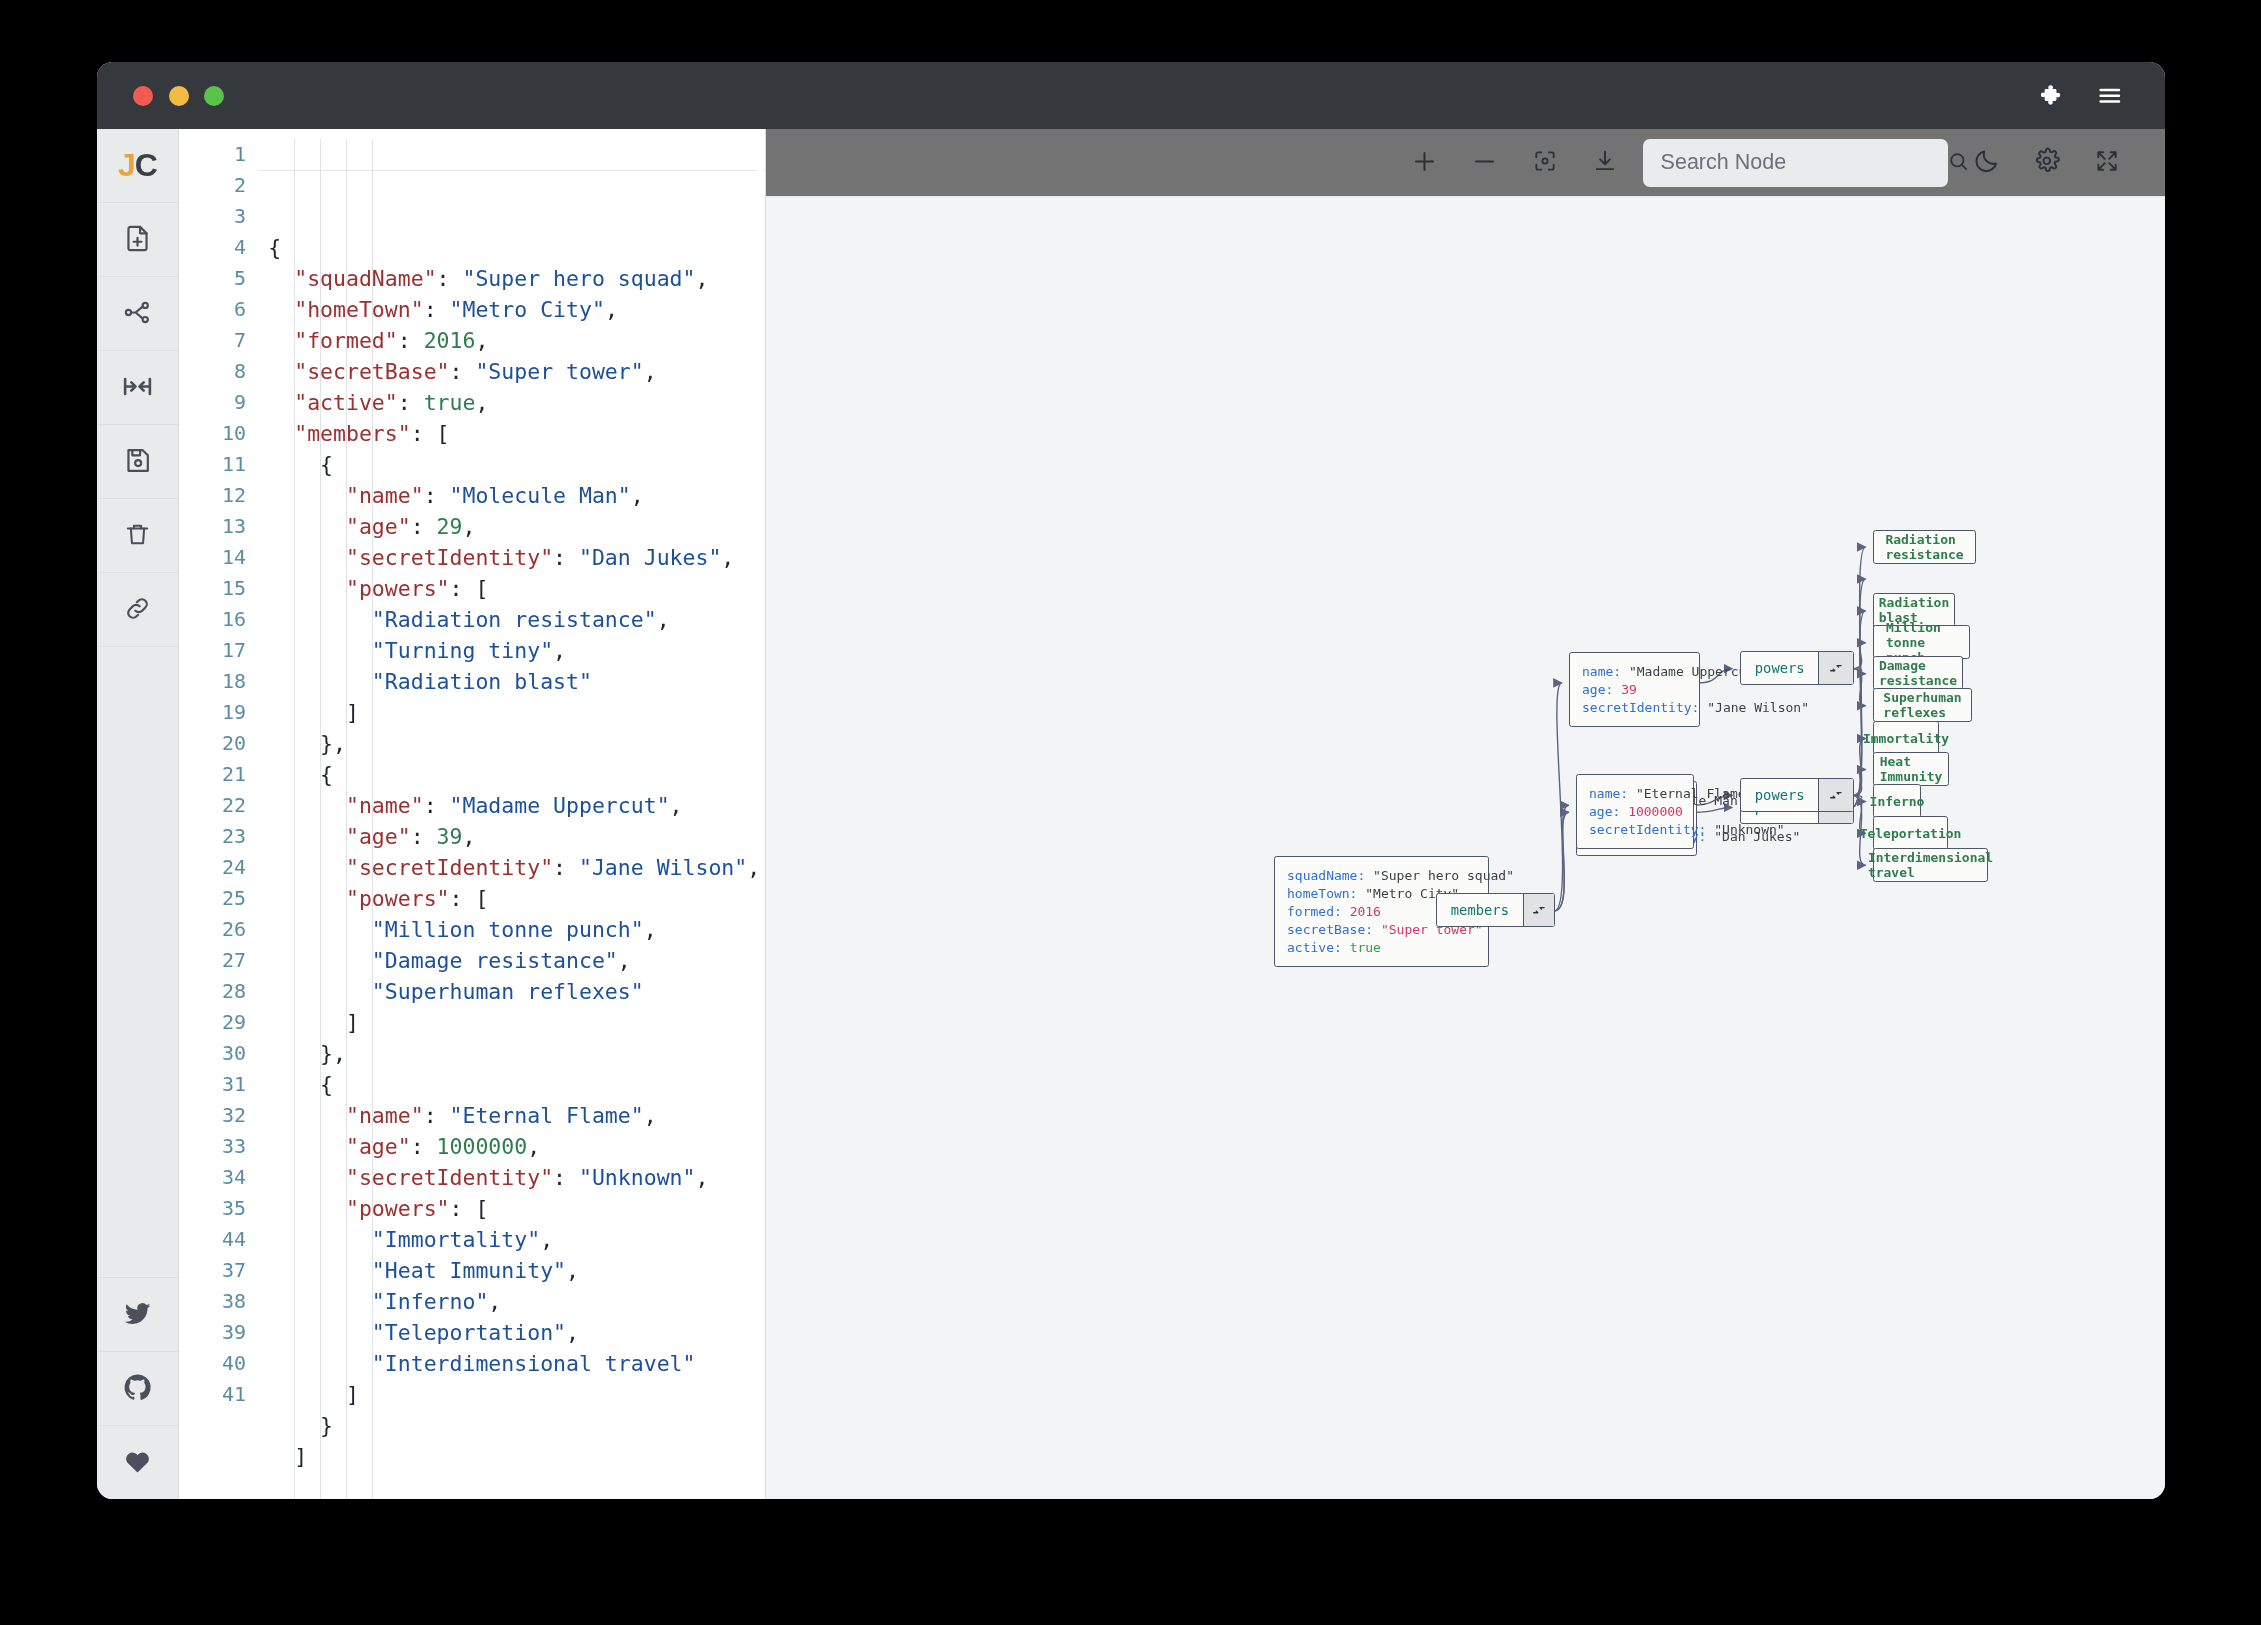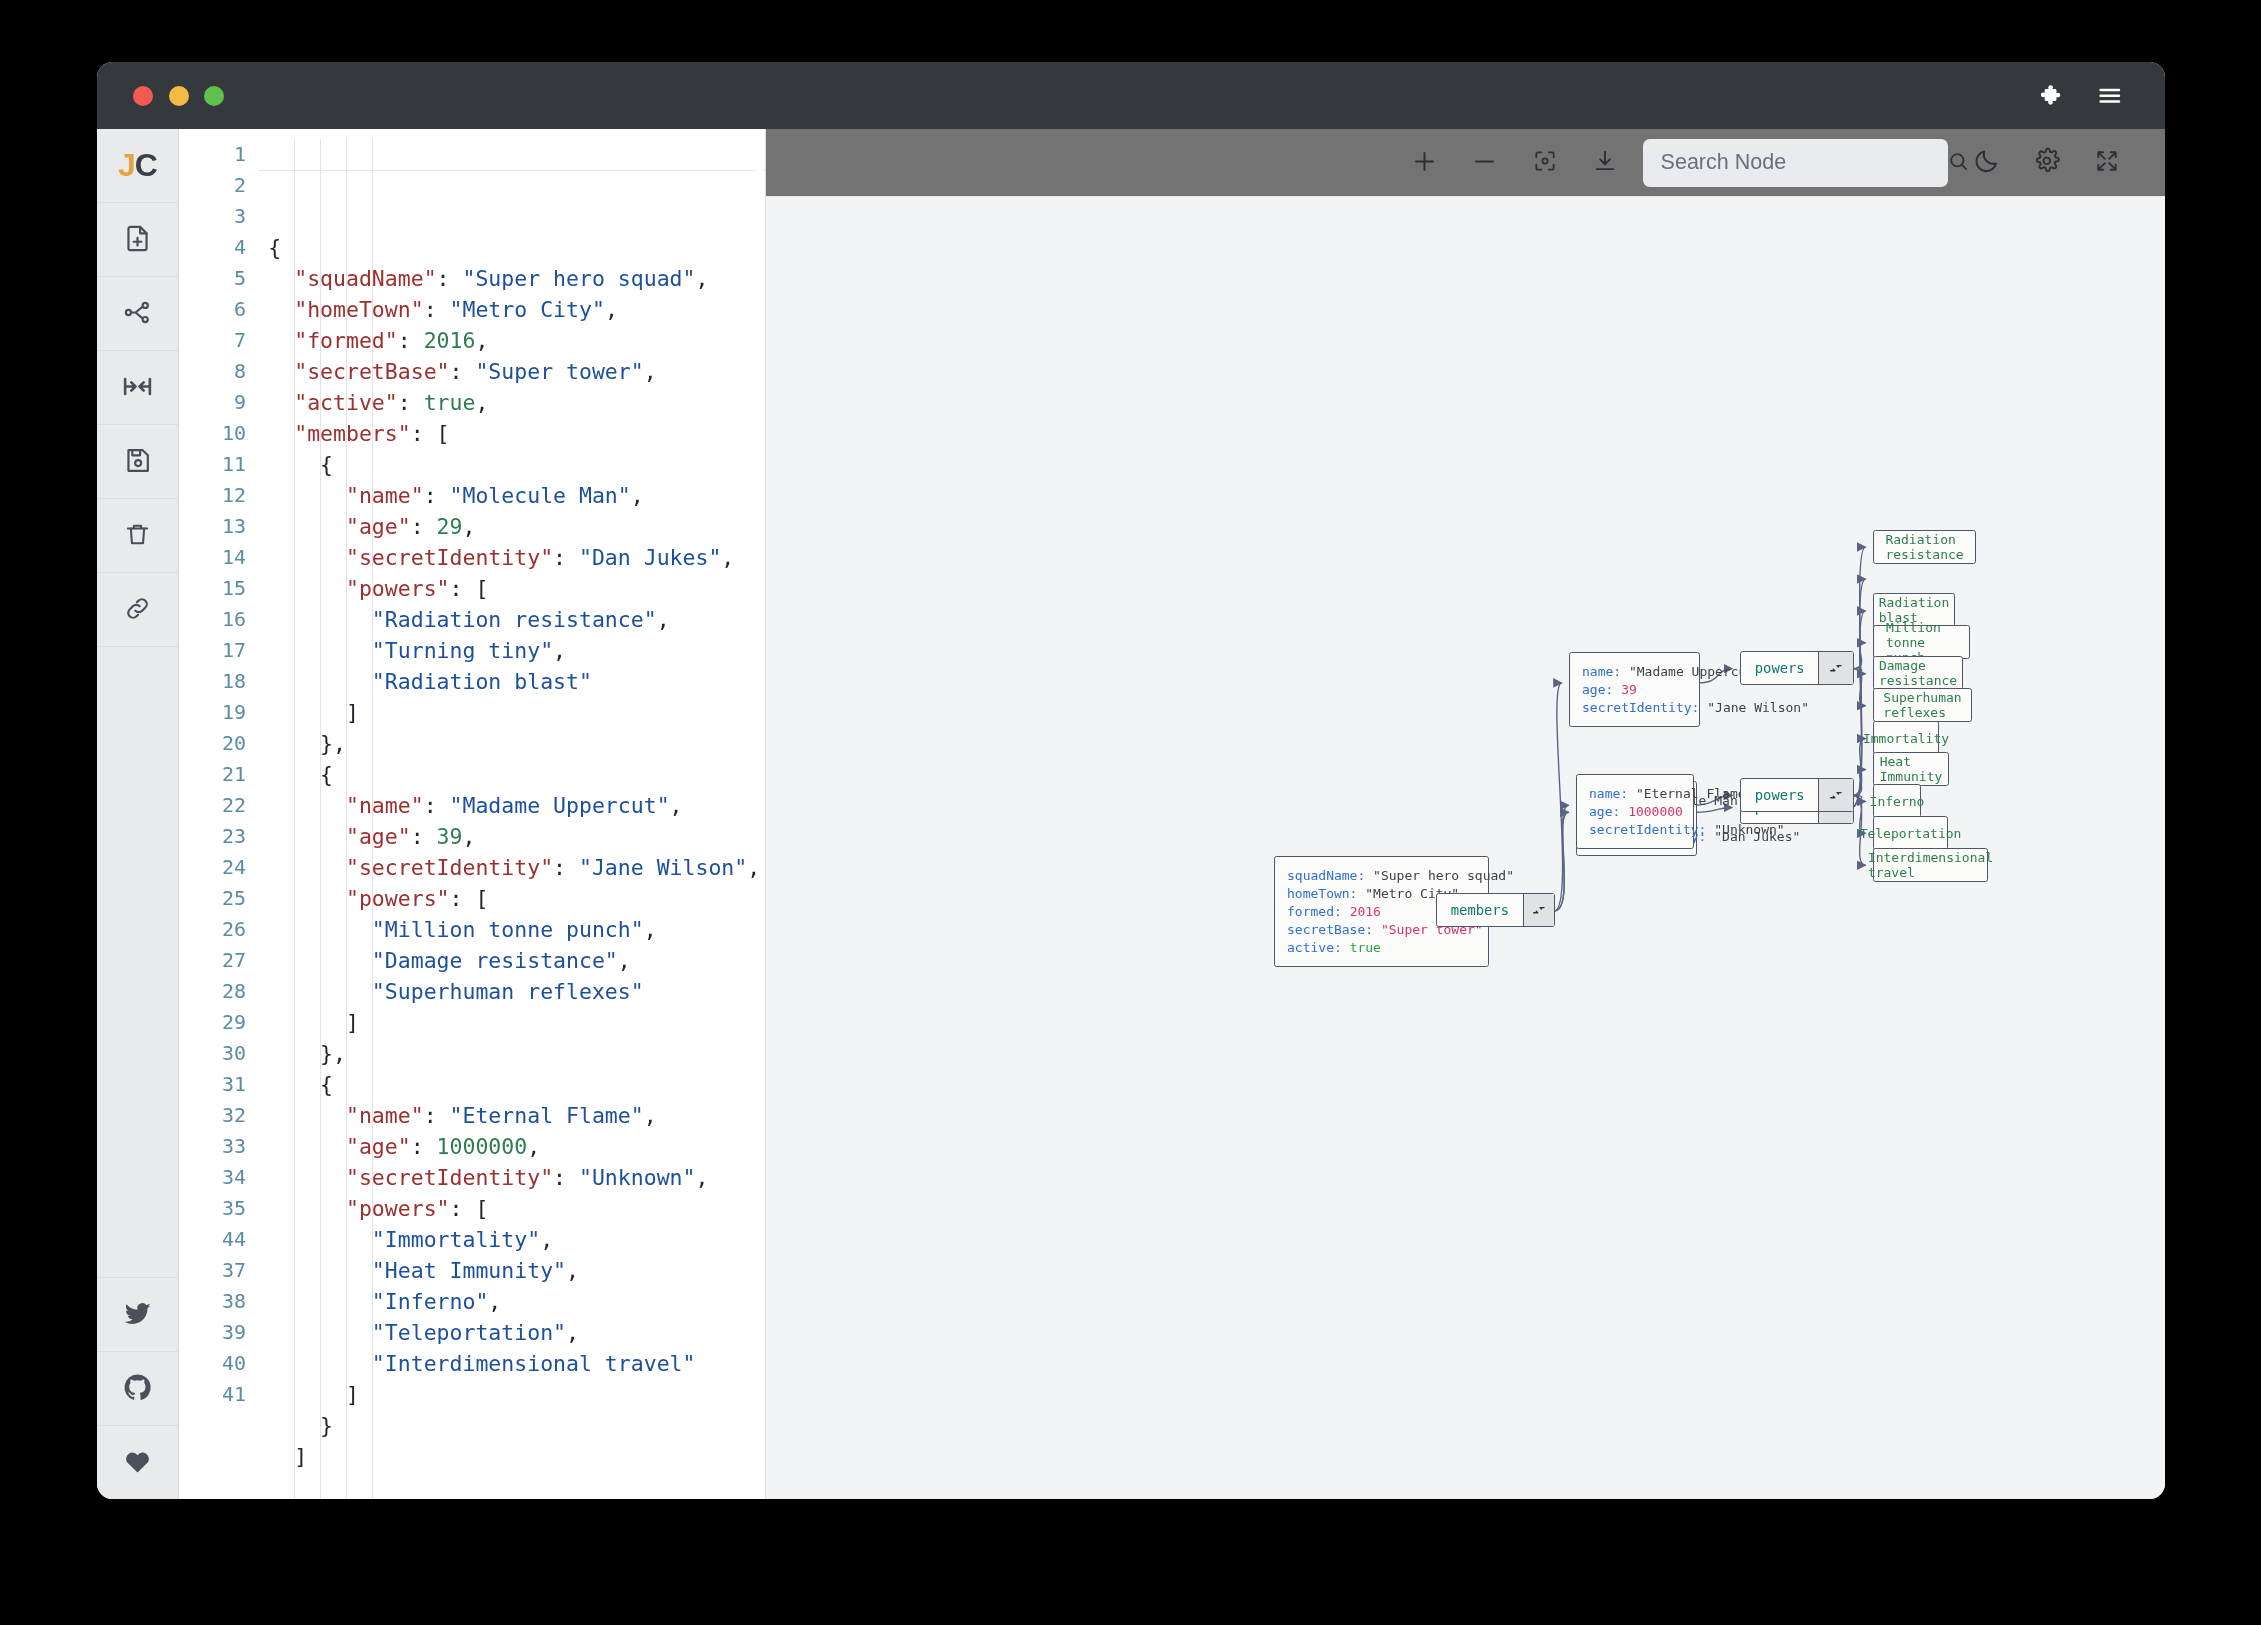--- a/index.html
+++ b/index.html
@@ -65,21 +65,21 @@
   .node .row{font-size:13px;line-height:18px;white-space:pre;}
   .nk{color:#2f6fd0;} .nv-s{color:#3b3f46;} .nv-n{color:#d6336c;} .nv-b{color:#2f9e44;}
 
   .node.parent{display:flex;align-items:stretch;height:34px;}
   .node.parent .lbl{flex:1;display:flex;align-items:center;justify-content:center;padding:0 13.8px;
                     color:#0f766e;font-size:13.8px;}
   .node.parent .handle{width:38px;border-left:1.4px solid #4f5668;background:#e1e2e4;
                        display:flex;align-items:center;justify-content:center;}
 
   .node.leaf{display:flex;align-items:center;justify-content:center;height:34px;
-             color:#2f7d4f;font-size:13px;padding:0 12px;}
+             color:#2f7d4f;font-size:13px;padding:0 12px;font-weight:bold;}
 </style>
 </head>
 <body>
 
 <div class="window">
 
   <div class="titlebar">
     <div class="traffic">
       <div class="dot red"></div>
       <div class="dot yellow"></div>

